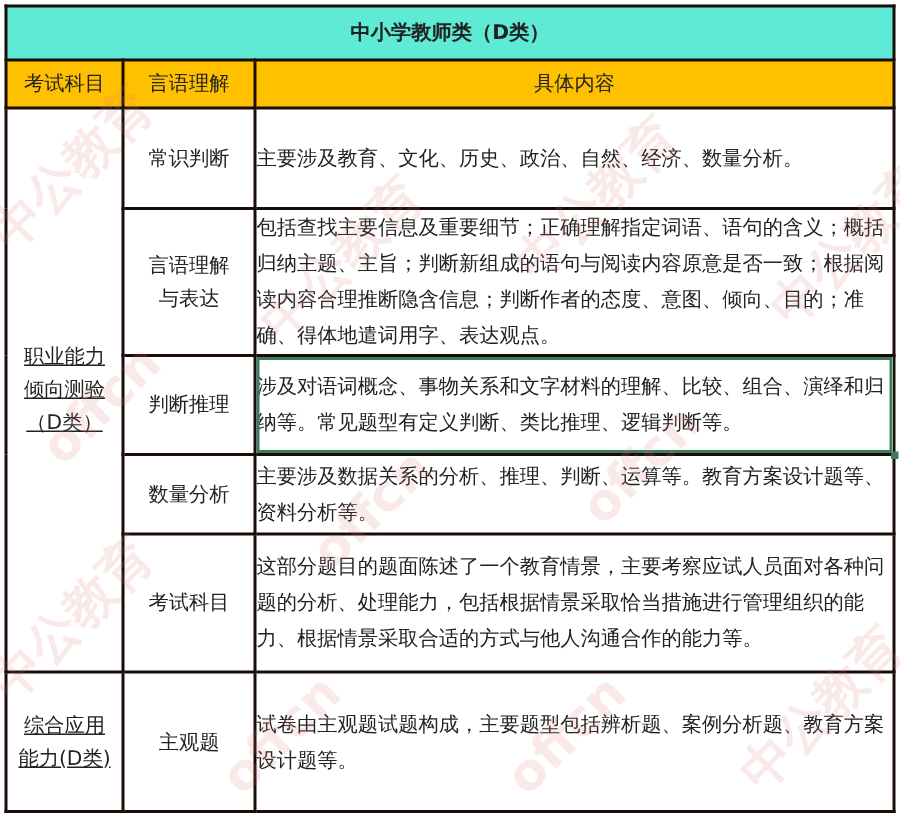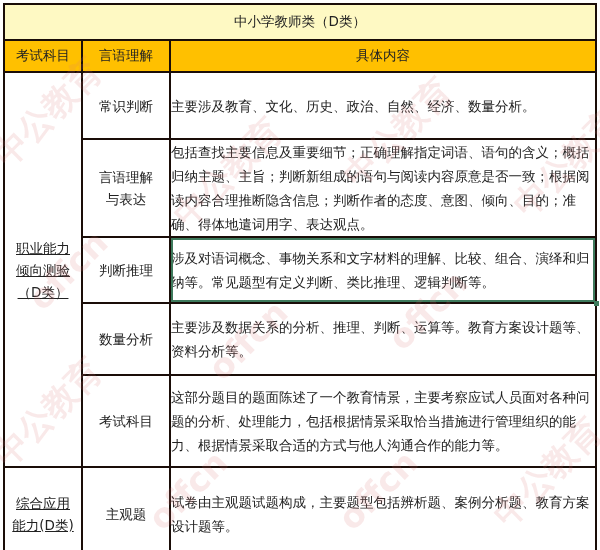--- a/index.html
+++ b/index.html
@@ -3,21 +3,21 @@
 <meta charset="utf-8">
 <style>
   html, body { margin: 0; padding: 0; background: #ffffff; }
   body { width: 600px; height: 550px; position: relative; overflow: hidden;
          font-family: "DejaVu Sans", "Liberation Sans", sans-serif; }
   .wm { position: absolute; color: rgba(220,120,120,0.16); font-weight: bold;
         font-size: 34px; transform: rotate(-45deg); pointer-events: none; white-space: nowrap; z-index: 2; }
   table.exam { position: absolute; left: 3px; top: 3px; width: 594px; border-collapse: collapse;
                table-layout: fixed; z-index: 1; }
   table.exam td, table.exam th { border: 2px solid #1a0d08; padding: 0; font-size: 13.5px; color: #222; }
-  .title-row th { background: #fef9c3; height: 34px; font-weight: normal; font-size: 14px; color: #1a1a1a; }
+  .title-row th { background: #5eead4; height: 34px; font-weight: bold; font-size: 14px; color: #1a1a1a; }
   .head-row th { background: #ffc000; height: 30px; font-weight: normal; font-size: 14px; color: #1a1a1a; }
   td.cat { text-align: center; line-height: 22px; background: #fff; text-decoration: underline; }
   td.sub { text-align: center; line-height: 22px; background: #fff; }
   td.content { text-align: left; padding: 2px 4px 2px 5px; line-height: 24px; background: #fff; }
   td.selected { outline: 2px solid #3e7a5c; outline-offset: -3px; position: relative; }
   .handle { position: absolute; right: -4px; bottom: -4px; width: 5px; height: 5px; background: #3e7a5c; }
 </style>
 </head>
 <body>
 
@@ -60,21 +60,21 @@
   <tr style="height:66px">
     <td class="sub">
       <div>判断推理</div>
     </td>
     <td class="content selected">
       <span>涉及对语词概念、事物关系和文字材料的理解、比较、组合、演绎和归纳等。常见题型有定义判断、类比推理、逻辑判断等。</span>
       <span class="handle"></span>
     </td>
   </tr>
 
-  <tr style="height:72px">
+  <tr style="height:53px">
     <td class="sub">
       <div>数量分析</div>
     </td>
     <td class="content">主要涉及数据关系的分析、推理、判断、运算等。教育方案设计题等、资料分析等。</td>
   </tr>
 
   <tr style="height:92px">
     <td class="sub">
       <div>考试科目</div>
     </td>

